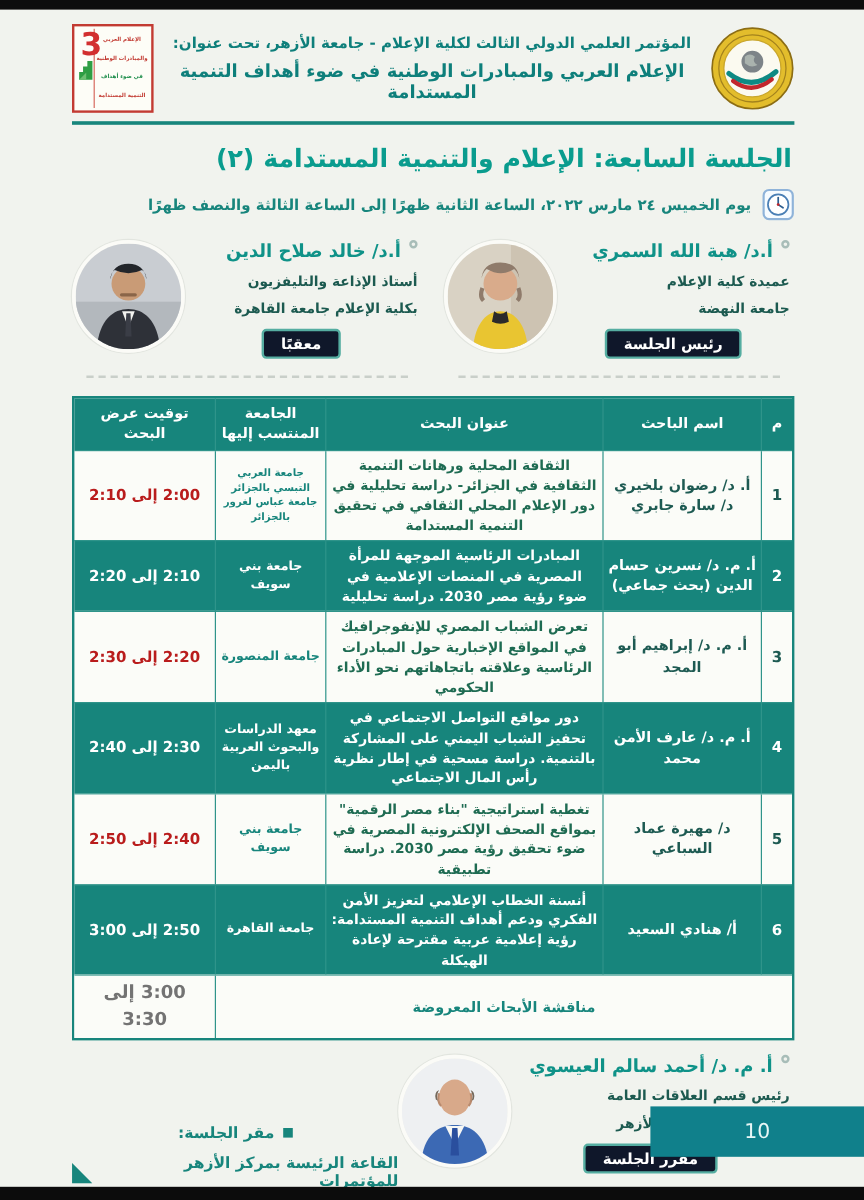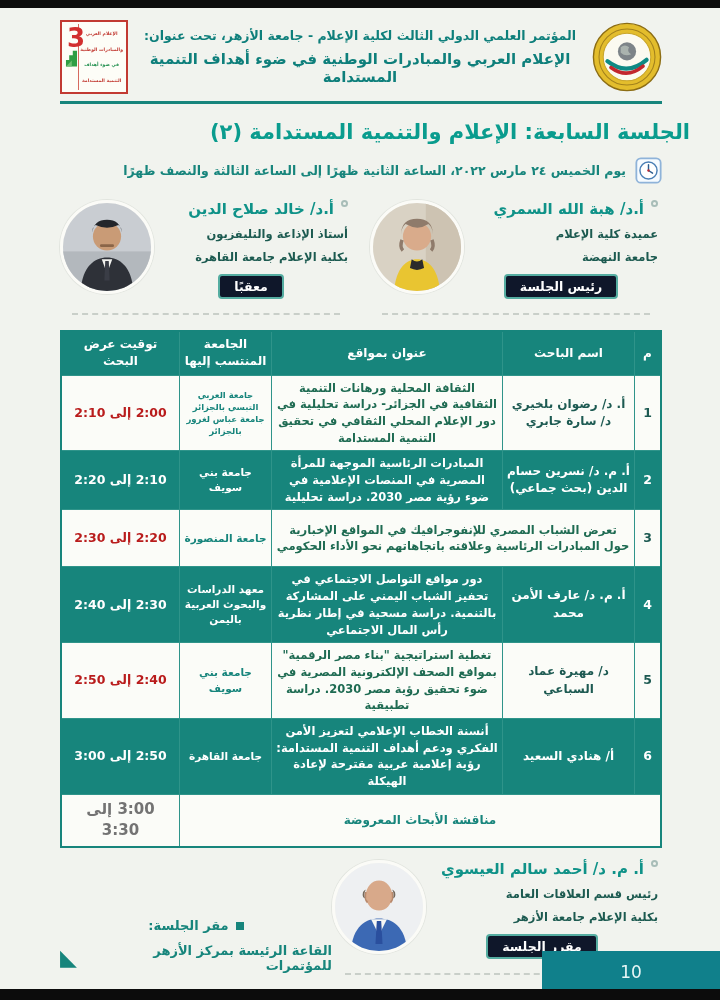--- a/index.html
+++ b/index.html
@@ -23,21 +23,21 @@
   .logo3 { width:68px; height:74px; flex:0 0 auto; background:#fdfdf7; border:2px solid #c23a32; direction:ltr; display:flex; padding:2px; }
   .logo3-shape { position:relative; width:42px; height:100%; }
   .logo3-num { position:absolute; top:1px; left:3px; color:#d22f2f; font-size:26px; font-weight:bold; line-height:1; z-index:2; }
   .logo3-lines { flex:1; border-left:1px solid #d66a5f; display:flex; flex-direction:column; justify-content:space-around; direction:rtl; padding:2px 1px; }
   .logo3-line { font-size:4.6px; font-weight:bold; white-space:nowrap; text-align:center; }
   .logo3-line.c0, .logo3-line.c1, .logo3-line.c3 { color:#c23a32; }
   .logo3-line.c2 { color:#1e8e4c; }
   .header-divider { height:3px; background:#17857c; margin:3px 58px 0 60px; }
 
   
-  .session-title { margin:16px 30px 0; text-align:right; color:#0a9c8e; font-size:21px; font-weight:bold; }
+  .session-title { margin:16px 60px 0; text-align:right; color:#0a9c8e; font-size:21px; font-weight:bold; }
   .date-row { margin:13px 58px 0 60px; display:flex; align-items:center; }
   .clock-box { width:27px; height:27px; flex:0 0 auto; }
   .date-text { color:#17857c; font-size:12.5px; font-weight:bold; margin-right:9px; }
 
   
   .profiles { display:flex; margin:16px 58px 0 60px; gap:18px; }
   .card { position:relative; display:flex; align-items:flex-start; flex:1; padding-bottom:16px; }
   .card::after { content:""; position:absolute; bottom:0; right:4%; width:92%; border-top:2px dashed #c9cfc9; }
   .avatar { width:94px; height:94px; border-radius:50%; overflow:hidden; flex:0 0 auto; border:3px solid #fbfbf7; box-shadow:0 0 0 1px #e2e5df; }
   .avatar svg { display:block; width:100%; height:100%; }
@@ -77,21 +77,21 @@
 
   
   .bottom { display:flex; margin:12px 58px 0 60px; }
   .bottom .card { flex:0 0 330px; }
   .venue { flex:1; margin-top:58px; display:flex; flex-direction:column; align-items:center; }
   .venue-label-row { display:flex; align-items:center; color:#17857c; font-size:13px; font-weight:bold; }
   .sq-bullet { width:8px; height:8px; background:#17857c; margin-left:7px; }
   .venue-value-row { display:flex; align-items:center; margin-top:10px; color:#17857c; font-size:13px; font-weight:bold; }
   .tri-icon { color:#17857c; font-size:22px; line-height:1; margin-right:8px; }
 
-  .page-box { position:absolute; right:0; top:951px; width:178px; height:42px; background:#10808b; color:#e8f6f6; font-size:17px; display:flex; align-items:center; justify-content:center; }
+  .page-box { position:absolute; right:0; top:922px; width:178px; height:42px; background:#10808b; color:#e8f6f6; font-size:17px; display:flex; align-items:center; justify-content:center; }
 </style>
 </head>
 <body>
 
 <div class="top-bar"></div>
 
 <div class="header">
   <div class="emblem">
     <svg viewBox="0 0 100 100">
       <circle cx="50" cy="50" r="48" fill="#e3bd2c" stroke="#8c6d14" stroke-width="2"></circle>
@@ -188,21 +188,21 @@
     </div>
   </div>
 
 </div>
 
 <div class="agenda">
 
   <div class="trow thead">
     <div class="cell c-num">م</div>
     <div class="cell c-name">اسم الباحث</div>
-    <div class="cell c-title">عنوان بمواقع</div>
+    <div class="cell c-title">عنوان البحث</div>
     <div class="cell c-univ">الجامعة المنتسب إليها</div>
     <div class="cell c-time">توقيت عرض البحث</div>
   </div>
 
   <div class="trow rbody">
     <div class="cell c-num">1</div>
     <div class="cell c-name pre">أ. د/ رضوان بلخيري
 د/ سارة جابري</div>
     <div class="cell c-title">الثقافة المحلية ورهانات التنمية الثقافية في الجزائر- دراسة تحليلية في دور الإعلام المحلي الثقافي في تحقيق التنمية المستدامة</div>
     <div class="cell c-univ pre univ-small">جامعة العربي التبسي بالجزائر
@@ -213,20 +213,21 @@
   <div class="trow rbody alt">
     <div class="cell c-num">2</div>
     <div class="cell c-name">أ. م. د/ نسرين حسام الدين (بحث جماعي)</div>
     <div class="cell c-title">المبادرات الرئاسية الموجهة للمرأة المصرية في المنصات الإعلامية في ضوء رؤية مصر 2030. دراسة تحليلية</div>
     <div class="cell c-univ">جامعة بني سويف</div>
     <div class="cell c-time">2:10 إلى 2:20</div>
   </div>
 
   <div class="trow rbody">
     <div class="cell c-num">3</div>
+    <div class="cell c-name">أ. م. د/ إبراهيم أبو المجد</div>
     <div class="cell c-title">تعرض الشباب المصري للإنفوجرافيك في المواقع الإخبارية حول المبادرات الرئاسية وعلاقته باتجاهاتهم نحو الأداء الحكومي</div>
     <div class="cell c-univ">جامعة المنصورة</div>
     <div class="cell c-time">2:20 إلى 2:30</div>
   </div>
 
   <div class="trow rbody alt">
     <div class="cell c-num">4</div>
     <div class="cell c-name">أ. م. د/ عارف الأمن محمد</div>
     <div class="cell c-title">دور مواقع التواصل الاجتماعي في تحفيز الشباب اليمني على المشاركة بالتنمية. دراسة مسحية في إطار نظرية رأس المال الاجتماعي</div>
     <div class="cell c-univ">معهد الدراسات والبحوث العربية باليمن</div>

